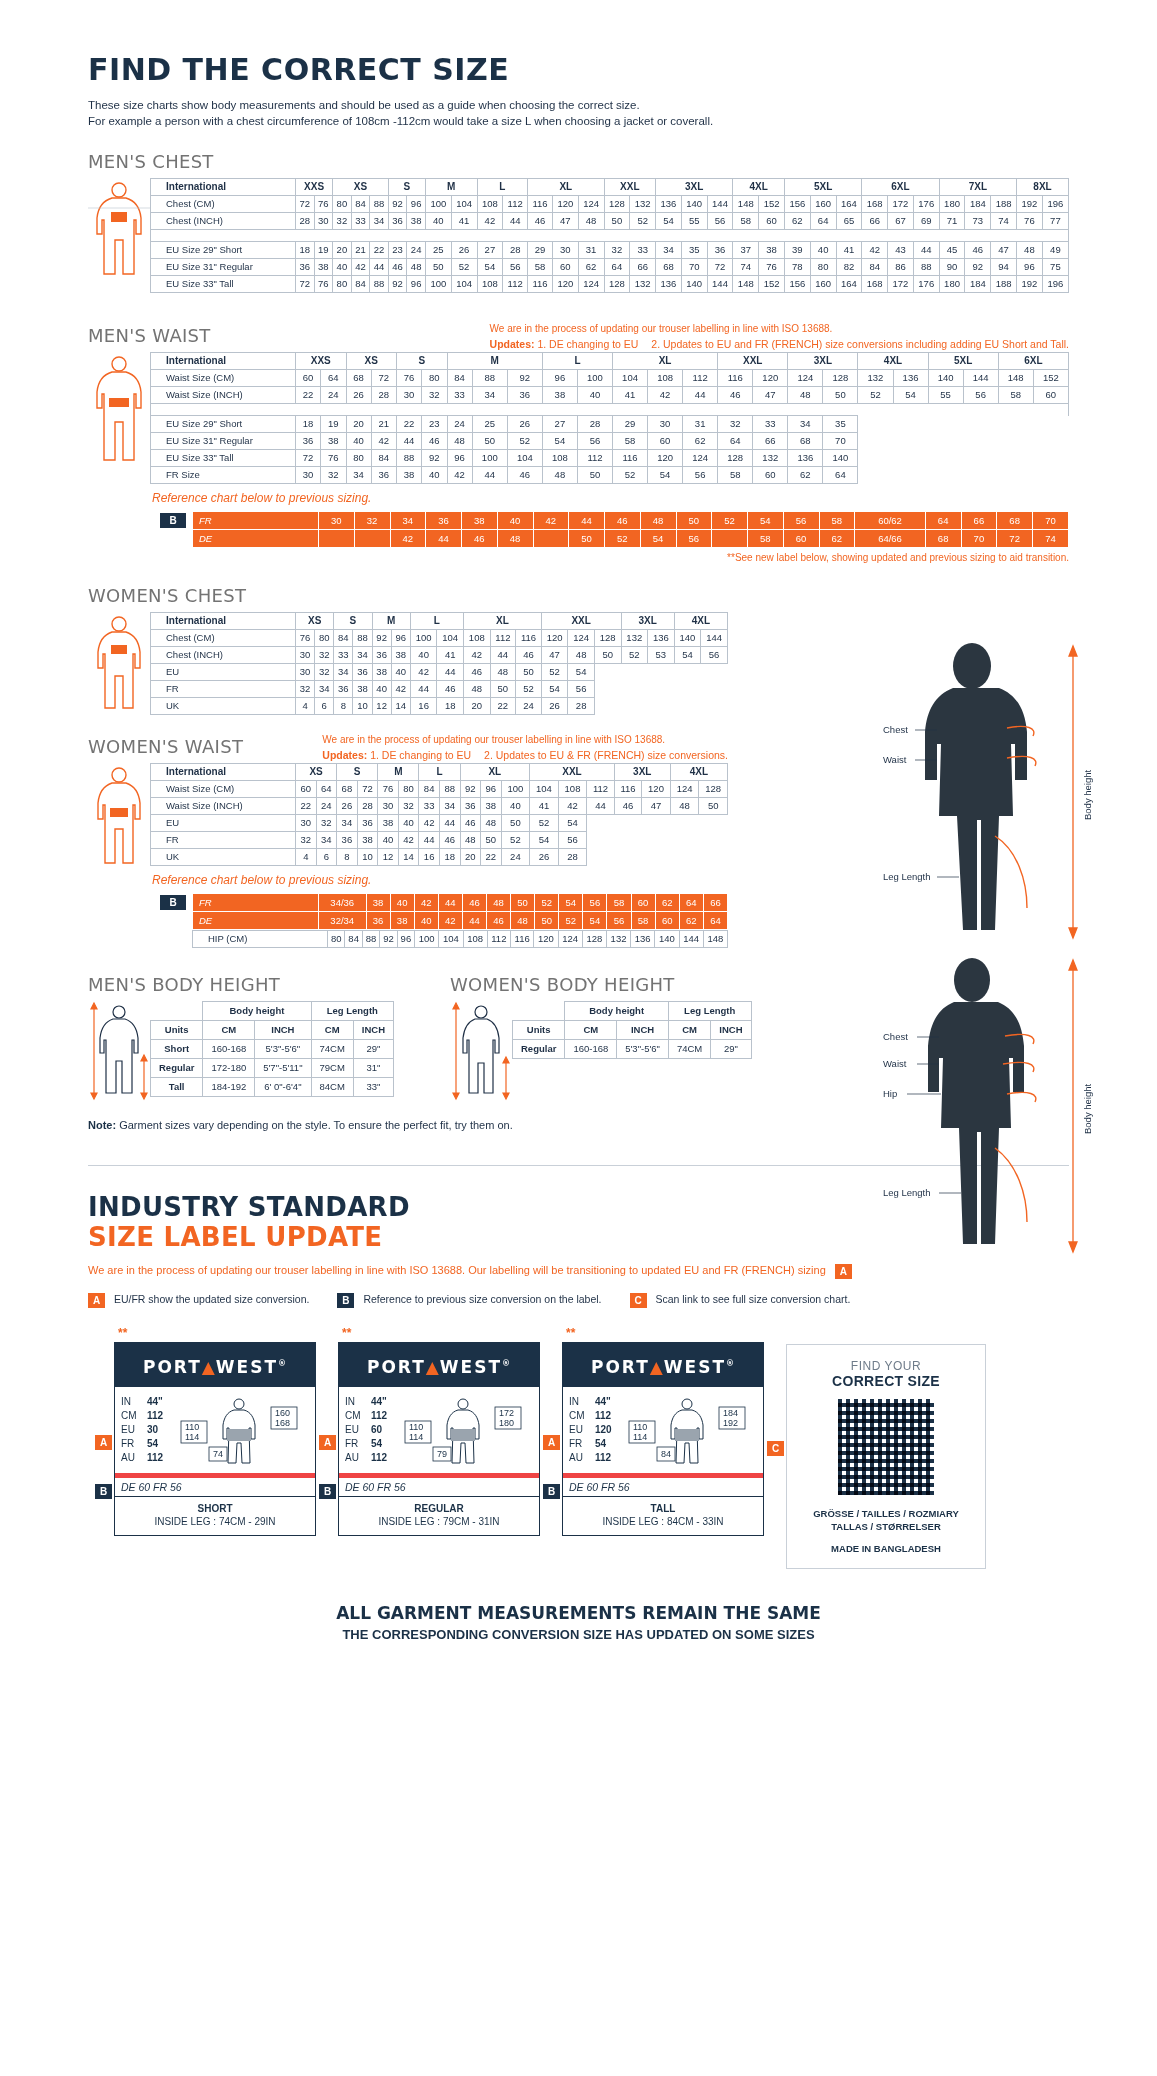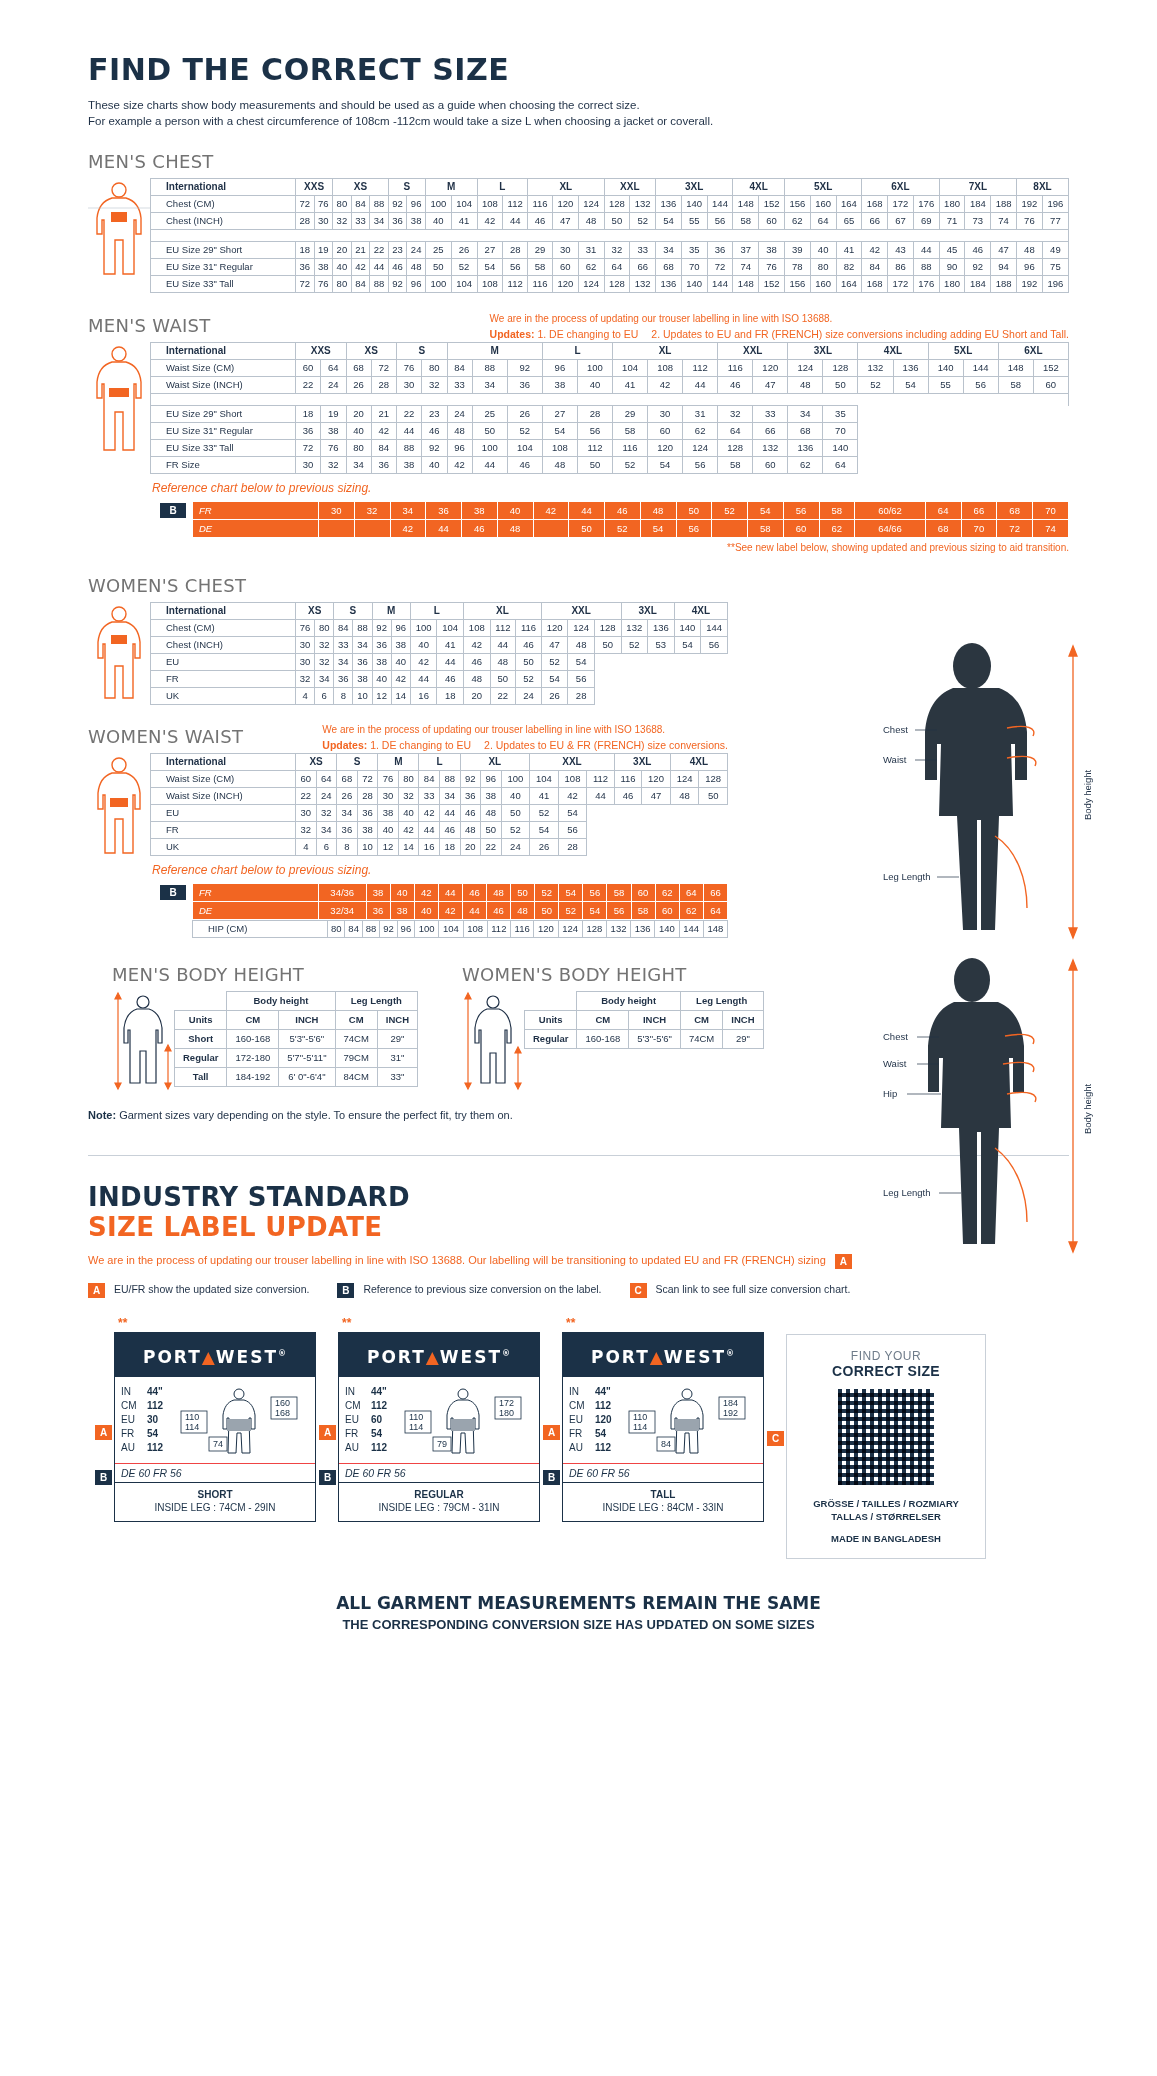--- a/index.html
+++ b/index.html
@@ -99,21 +99,21 @@
 
   .labels{display:flex;gap:22px;align-items:flex-start;}
   .labelcard{width:200px;border:1px solid #1b3147;background:#fff;position:relative;}
   .labelcard .brand{background:#1b3147;color:#fff;text-align:center;padding:14px 0 10px 0;font-weight:bold;letter-spacing:1px;font-size:17px;font-family:"DejaVu Sans", sans-serif;}
   .labelcard .body{display:flex;padding:8px 6px 4px 6px;gap:6px;}
   .sizecol{font-size:10px;line-height:14px;}
   .sizecol .row{display:flex;gap:6px;}
   .sizecol .k{width:20px;color:#1b3147;}
   .sizecol .v{font-weight:bold;color:#1b3147;}
   .figwrap{flex:1;display:flex;justify-content:center;align-items:center;position:relative;}
-  .prevrow{border-top:1px solid #ef4444;font-size:10.5px;padding:3px 6px;font-style:italic;color:#1b3147;}
+  .prevrow{border-top:5px solid #ef4444;font-size:10.5px;padding:3px 6px;font-style:italic;color:#1b3147;}
   .fitname{border-top:1px solid #1b3147;text-align:center;font-size:10px;font-weight:bold;padding:5px 4px 7px 4px;color:#1b3147;line-height:13px;}
   .stars{color:#f26522;font-weight:bold;font-size:12px;margin-left:4px;margin-bottom:2px;}
   .sideA{position:absolute;left:-20px;top:92px;}
   .sideB{position:absolute;left:-20px;bottom:36px;}
 
   .qrcard{width:200px;border:1px solid #c9d0d8;text-align:center;padding:14px 10px;box-sizing:border-box;position:relative;}
   .qrcard .l1{font-size:12px;color:#6f7c8a;letter-spacing:0.5px;}
   .qrcard .l2{font-size:14px;font-weight:bold;color:#1b3147;margin-bottom:10px;letter-spacing:0.3px;}
   .qr{width:96px;height:96px;margin:0 auto 12px auto;
       background:
@@ -351,21 +351,21 @@
                 <td colspan="1">184</td>
                 <td colspan="1">188</td>
                 <td colspan="1">192</td>
                 <td colspan="1">196</td>
               </tr>
             </tbody>
       </table>
     </div>
   </div>
 
-  <div style="display:flex;align-items:flex-end;justify-content:space-between;margin-top:14px;">
+  <div style="display:flex;align-items:flex-end;justify-content:space-between;margin-top:24px;">
     <h2 class="section">MEN'S WAIST</h2>
     <div style="text-align:left;padding-bottom:2px;">
       <div class="note-orange">We are in the process of updating our trouser labelling in line with ISO 13688.</div>
       <div class="note-line">
         <span class="lbl">Updates:</span>
         <span style="color:#f26522;">1. DE changing to EU</span>
         <span style="color:#f26522;margin-left:10px;">2. Updates to EU and FR (FRENCH) size conversions including adding EU Short and Tall.</span>
       </div>
     </div>
   </div>
@@ -933,21 +933,21 @@
                 <td>140</td>
                 <td>144</td>
                 <td>148</td>
               </tr>
             </tbody>
       </table>
     </div>
   </div>
 
   <div class="two-col" style="margin-top:26px;width:700px;">
-    <div style="flex:1;margin-left:24px;">
+    <div style="flex:1;">
       <h2 class="section">MEN'S BODY HEIGHT</h2>
       <div style="display:flex;align-items:flex-start;">
         <div class="figcol fig">
           <svg width="62" height="100" viewBox="0 0 62 100">
             <g stroke="#1f3046" fill="none" stroke-width="1.2">
               <circle cx="31" cy="11" r="6"></circle>
               <path d="M25 18 C16 21,13 28,12 37 L12 52 L16 52 L16 39 L18 39 L18 92 L28 92 L28 60 L34 60 L34 92 L44 92 L44 39 L46 39 L46 52 L50 52 L50 37 C49 28,46 21,37 18 Z"></path>
             </g>
             <g stroke="#f26522" stroke-width="1.2" fill="#f26522">
               <line x1="6" y1="4" x2="6" y2="96"></line>

